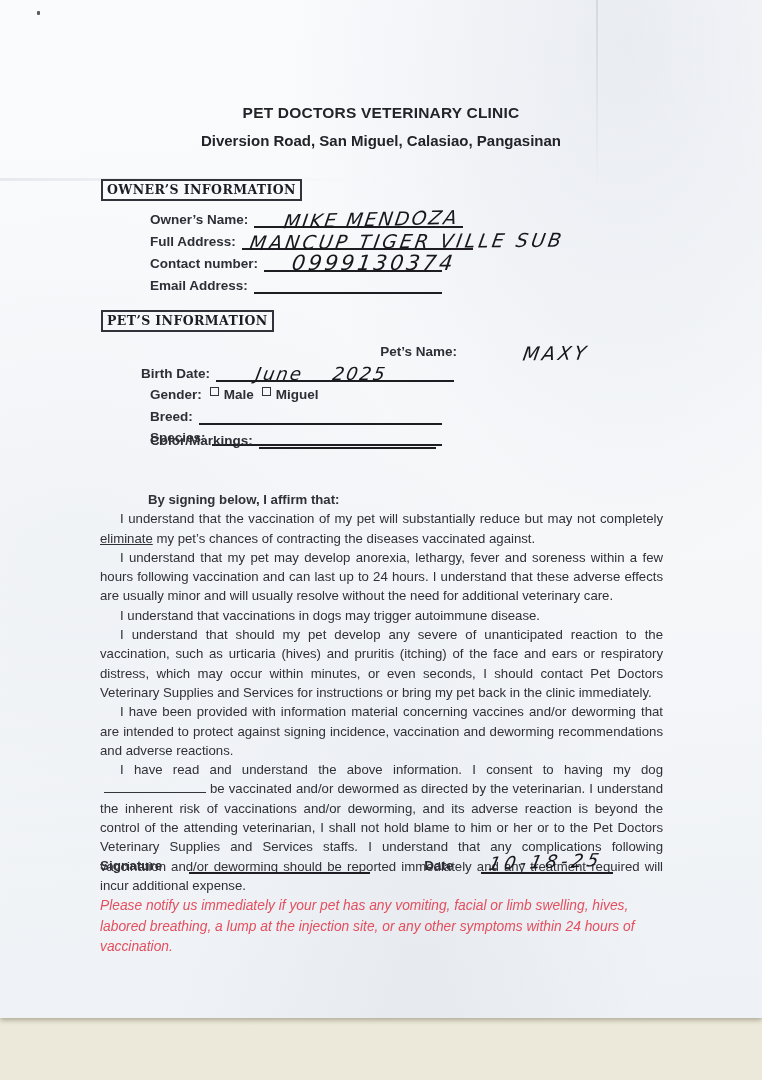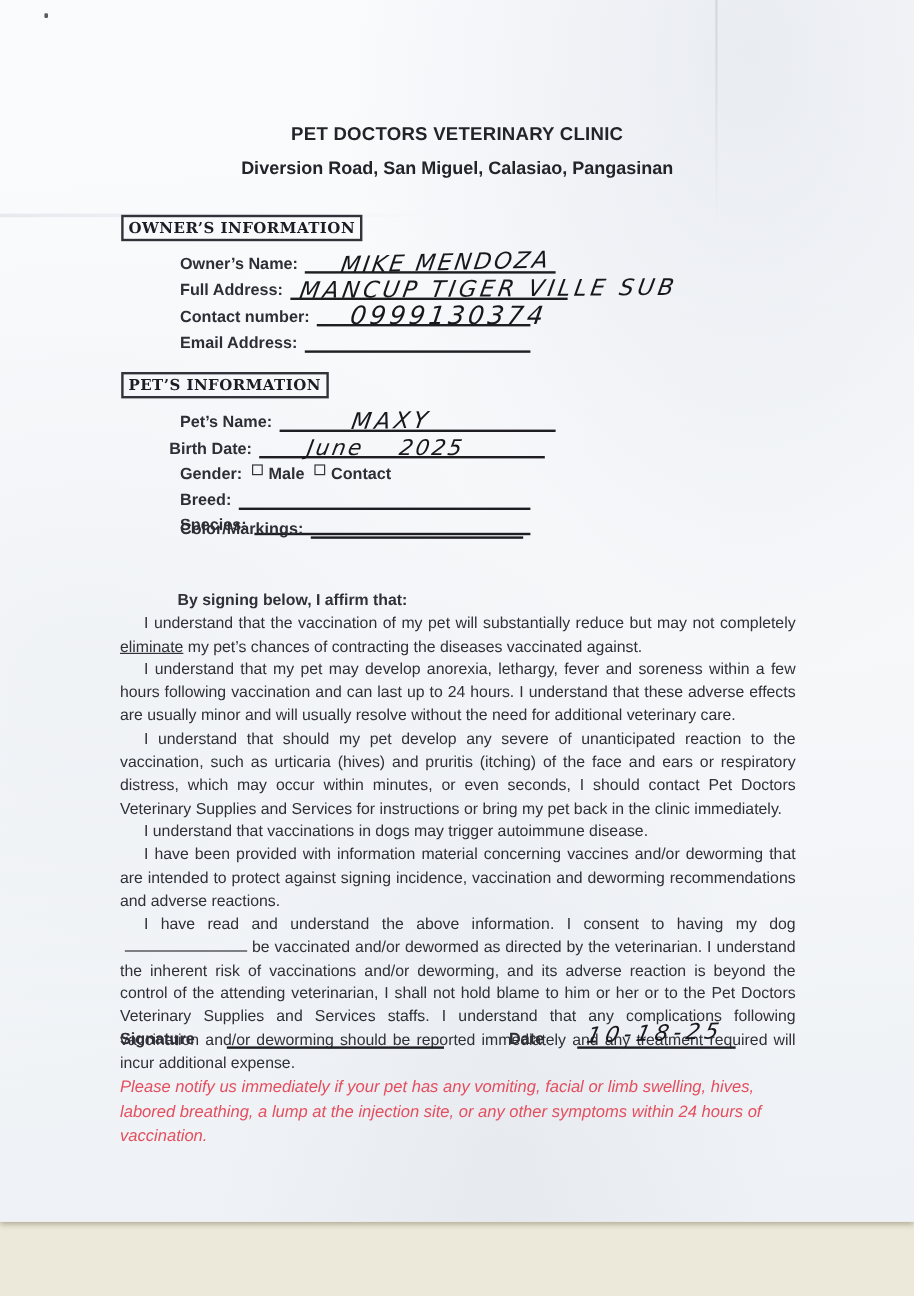--- a/index.html
+++ b/index.html
@@ -127,40 +127,40 @@
 
   <div class="frow" style="left:150px; top:277px; width:292px;">
     <span class="flabel">Email Address:</span>
     <span class="fline">
       <span class="hw"></span>
     </span>
   </div>
 
   <div class="section-box pet-box">PET’S INFORMATION</div>
 
-  <div class="frow" style="left:150px; top:343px; width:313px;">
+  <div class="frow" style="left:150px; top:343px; width:313px;flex-direction:column;">
     <span class="flabel">Pet’s Name:</span>
     <span class="fline">
       <span class="hw hw-pet-name">MAXY</span>
     </span>
   </div>
 
   <div class="frow" style="left:141px; top:365px; width:313px;">
     <span class="flabel">Birth Date:</span>
     <span class="fline">
       <span class="hw hw-birth">June 2025</span>
     </span>
   </div>
 
   <div class="gender-row" style="left:150px; top:387px;">
     <span>Gender:</span>
     <span class="cbx"></span>
     <span>Male</span>
     <span class="cbx"></span>
-    <span>Contact</span>
+    <span>Miguel</span>
   </div>
 
   <div class="frow" style="left:150px; top:408px; width:292px;">
     <span class="flabel">Breed:</span>
     <span class="fline">
       <span class="hw"></span>
     </span>
   </div>
 
   <div class="frow" style="left:150px; top:429px; width:292px;">
@@ -174,22 +174,22 @@
     <span class="flabel">Color/Markings:</span>
     <span class="fline">
       <span class="hw"></span>
     </span>
   </div>
 
   <div class="consent">
     <p class="heading">By signing below, I affirm that:</p>
     <p><span>I understand that the vaccination of my pet will substantially reduce but may not completely </span><span class="u">eliminate</span><span> my pet’s chances of contracting the diseases vaccinated against.</span></p>
     <p>I understand that my pet may develop anorexia, lethargy, fever and soreness within a few hours following vaccination and can last up to 24 hours. I understand that these adverse effects are usually minor and will usually resolve without the need for additional veterinary care.</p>
+    <p>I understand that vaccinations in dogs may trigger autoimmune disease.</p>
     <p>I understand that should my pet develop any severe of unanticipated reaction to the vaccination, such as urticaria (hives) and pruritis (itching) of the face and ears or respiratory distress, which may occur within minutes, or even seconds, I should contact Pet Doctors Veterinary Supplies and Services for instructions or bring my pet back in the clinic immediately.</p>
-    <p>I understand that vaccinations in dogs may trigger autoimmune disease.</p>
     <p>I have been provided with information material concerning vaccines and/or deworming that are intended to protect against signing incidence, vaccination and deworming recommendations and adverse reactions.</p>
     <p><span>I have read and understand the above information. I consent to having my dog</span><span class="blank-line"></span><span>be vaccinated and/or dewormed as directed by the veterinarian. I understand the inherent risk of vaccinations and/or deworming, and its adverse reaction is beyond the control of the attending veterinarian, I shall not hold blame to him or her or to the Pet Doctors Veterinary Supplies and Services staffs. I understand that any complications following vaccination and/or deworming should be reported immediately and any treatment required will incur additional expense.</span></p>
   </div>
 
   <div class="sig-row">
     <span class="flabel" style="padding-right:0;">Signature</span>
     <span class="sig-line">
       <span class="hw"></span>
     </span>
     <span class="flabel" style="margin-left:27px; padding-right:0;">Date</span>

